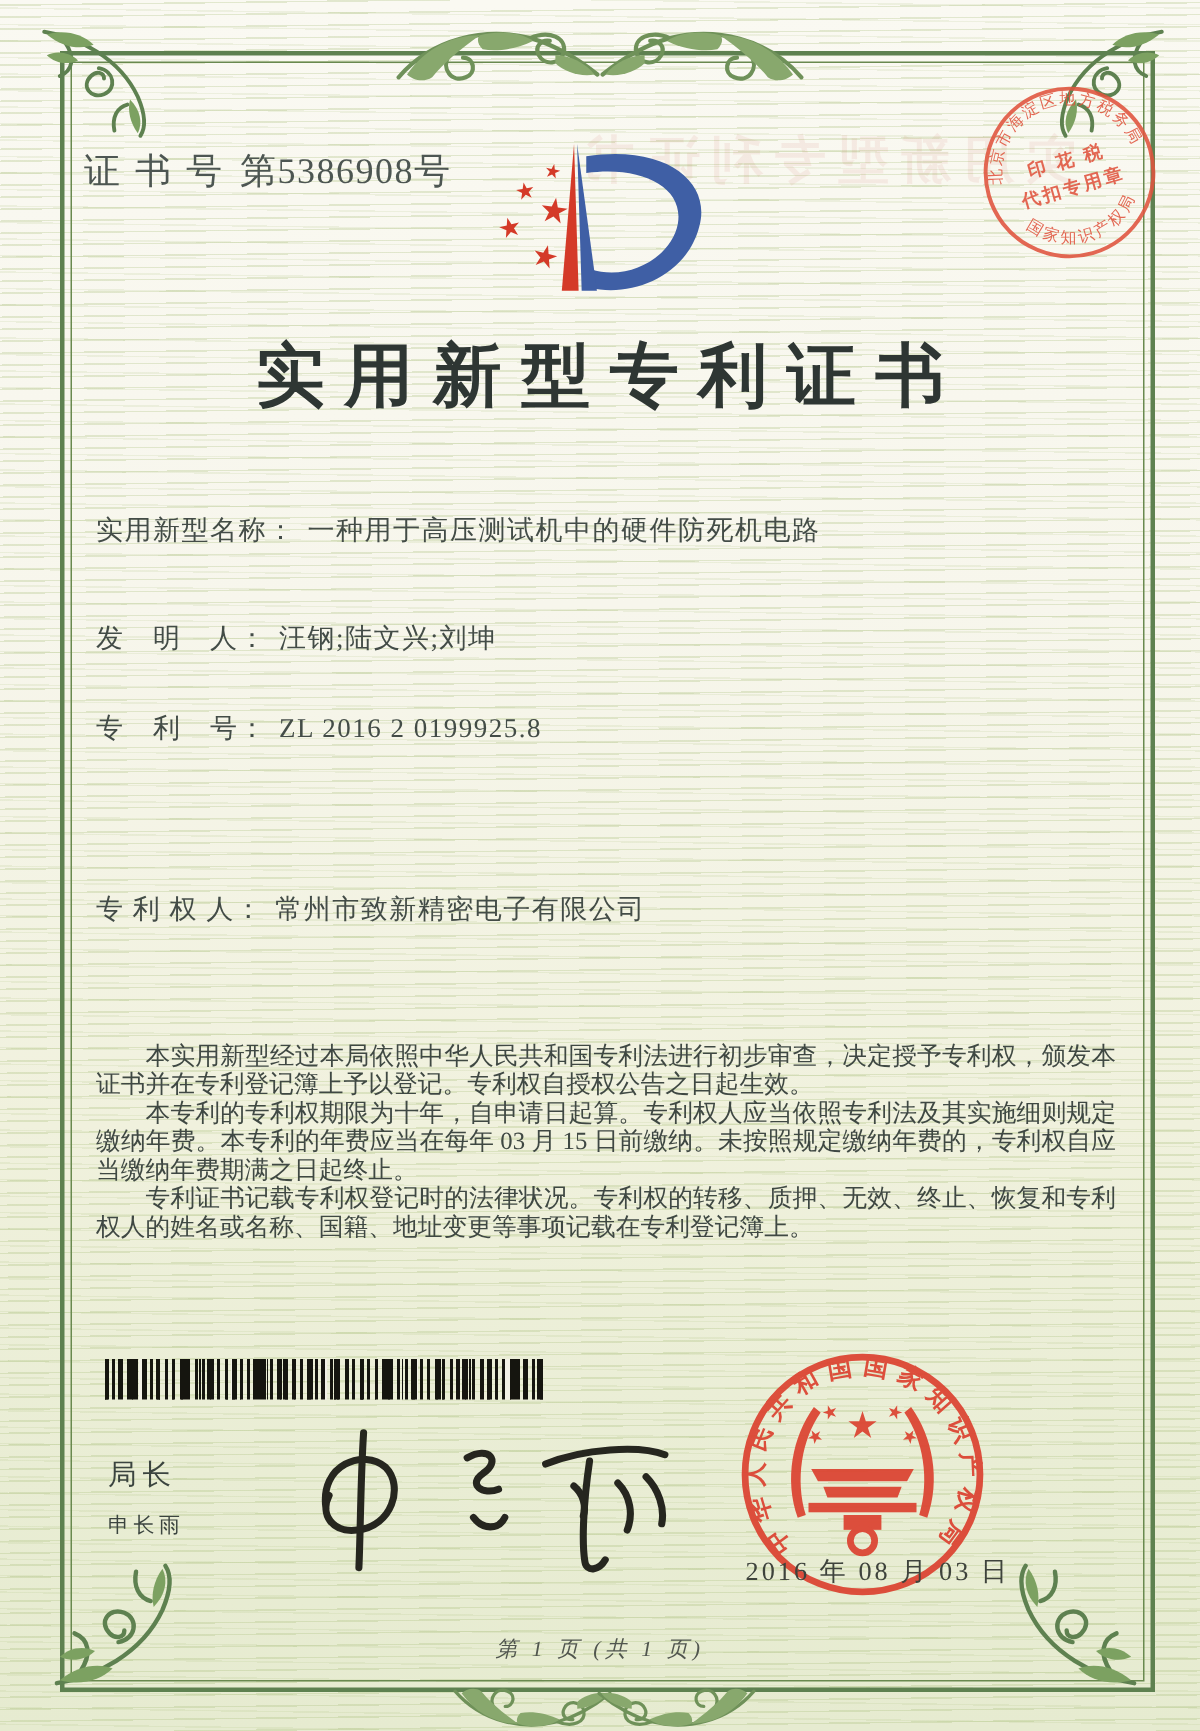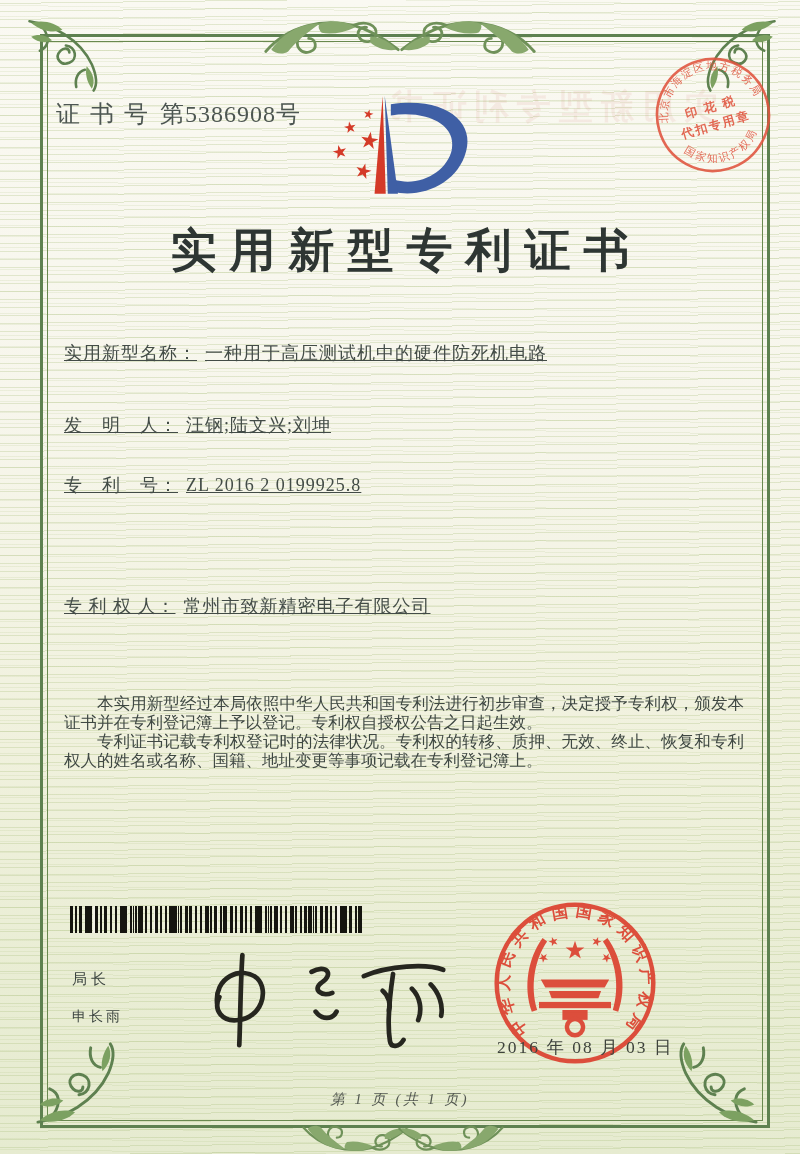--- a/index.html
+++ b/index.html
@@ -25,34 +25,34 @@
     font-size:34px;font-weight:700;letter-spacing:8px;color:#c23a2a;opacity:.07;
     transform:scaleX(-1);
   }
   .cert-no{position:absolute;left:56px;top:98px;font-size:24px;letter-spacing:2px;color:#4d5652;}
   .cert-no .num{letter-spacing:1px;margin-left:10px;}
   .logo{position:absolute;left:302px;top:94px;width:196px;height:112px;}
   .title{
     position:absolute;left:0;right:0;top:220px;text-align:center;
     font-size:46px;font-weight:700;letter-spacing:13px;color:#2e3633;text-indent:13px;
   }
-  .field{position:absolute;left:64px;right:60px;font-size:18px;letter-spacing:1px;color:#434c47;white-space:nowrap;text-decoration:underline;}
+  .field{position:absolute;left:64px;right:60px;font-size:18px;letter-spacing:1px;color:#434c47;white-space:nowrap;}
   .field .value{margin-left:8px;}
   .f0{top:341px}.f1{top:413px}.f2{top:473px}.f3{top:534px}.f4{top:594px}.f5{top:654px}
   .paragraphs{position:absolute;left:64px;right:56px;top:694px;font-size:16.5px;line-height:19px;text-align:justify;color:#3f4843;}
   .paragraphs p{margin:0;text-indent:2em;}
   .barcode{
     position:absolute;left:70px;top:906px;width:292px;height:27px;
     background:
       repeating-linear-gradient(90deg,#15150f 0 2px,transparent 2px 5px),
       repeating-linear-gradient(90deg,#15150f 0 1px,transparent 1px 9px),
       repeating-linear-gradient(90deg,#15150f 0 3px,transparent 3px 17px),
       repeating-linear-gradient(90deg,transparent 0 23px,#f2f1e6 23px 26px,transparent 26px 61px);
   }
-  .sig-title{position:absolute;left:72px;top:970px;font-size:15px;letter-spacing:4px;color:#3b443f;}
+  .sig-title{position:absolute;left:72px;top:970px;font-size:19px;letter-spacing:4px;color:#3b443f;}
   .sig-name{position:absolute;left:72px;top:1008px;font-size:14px;letter-spacing:3px;color:#3b443f;}
   .sig-hand{position:absolute;left:188px;top:944px;width:272px;height:106px;}
   .tax-stamp{position:absolute;left:652px;top:54px;width:122px;height:122px;transform:rotate(-16deg);opacity:.88;}
   .office-seal{position:absolute;left:485px;top:893px;width:180px;height:180px;opacity:.93;}
   .seal-date{position:absolute;left:497px;top:1035px;font-size:17.5px;letter-spacing:2px;color:#3e433c;}
   .footer{position:absolute;left:0;right:0;top:1090px;text-align:center;font-size:14.5px;letter-spacing:3px;color:#51564f;font-style:italic;}
   svg text{font-family:"Liberation Serif","DejaVu Serif",serif;}
 </style>
 </head>
 <body>
@@ -147,20 +147,21 @@
   </div>
   <div class="field f2">
     <span>专　利　号：</span><span class="value">ZL 2016 2 0199925.8</span>
   </div>
   <div class="field f4">
     <span>专 利 权 人：</span><span class="value">常州市致新精密电子有限公司</span>
   </div>
 
   <div class="paragraphs">
     <p>本实用新型经过本局依照中华人民共和国专利法进行初步审查，决定授予专利权，颁发本证书并在专利登记簿上予以登记。专利权自授权公告之日起生效。</p>
+    <p>本专利的专利权期限为十年，自申请日起算。专利权人应当依照专利法及其实施细则规定缴纳年费。本专利的年费应当在每年 03 月 15 日前缴纳。未按照规定缴纳年费的，专利权自应当缴纳年费期满之日起终止。</p>
     <p>专利证书记载专利权登记时的法律状况。专利权的转移、质押、无效、终止、恢复和专利权人的姓名或名称、国籍、地址变更等事项记载在专利登记簿上。</p>
   </div>
 
   <div class="barcode"></div>
 
   <div class="sig-title">局长</div>
   <div class="sig-name">申长雨</div>
   <svg class="sig-hand" viewBox="0 0 260 100">
     <g fill="none" stroke="#26261f" stroke-width="4.5" stroke-linecap="round" stroke-linejoin="round">
       <path d="M28,58 C24,30 52,20 66,32 C78,44 70,70 48,72 C32,74 24,62 30,50"></path>

